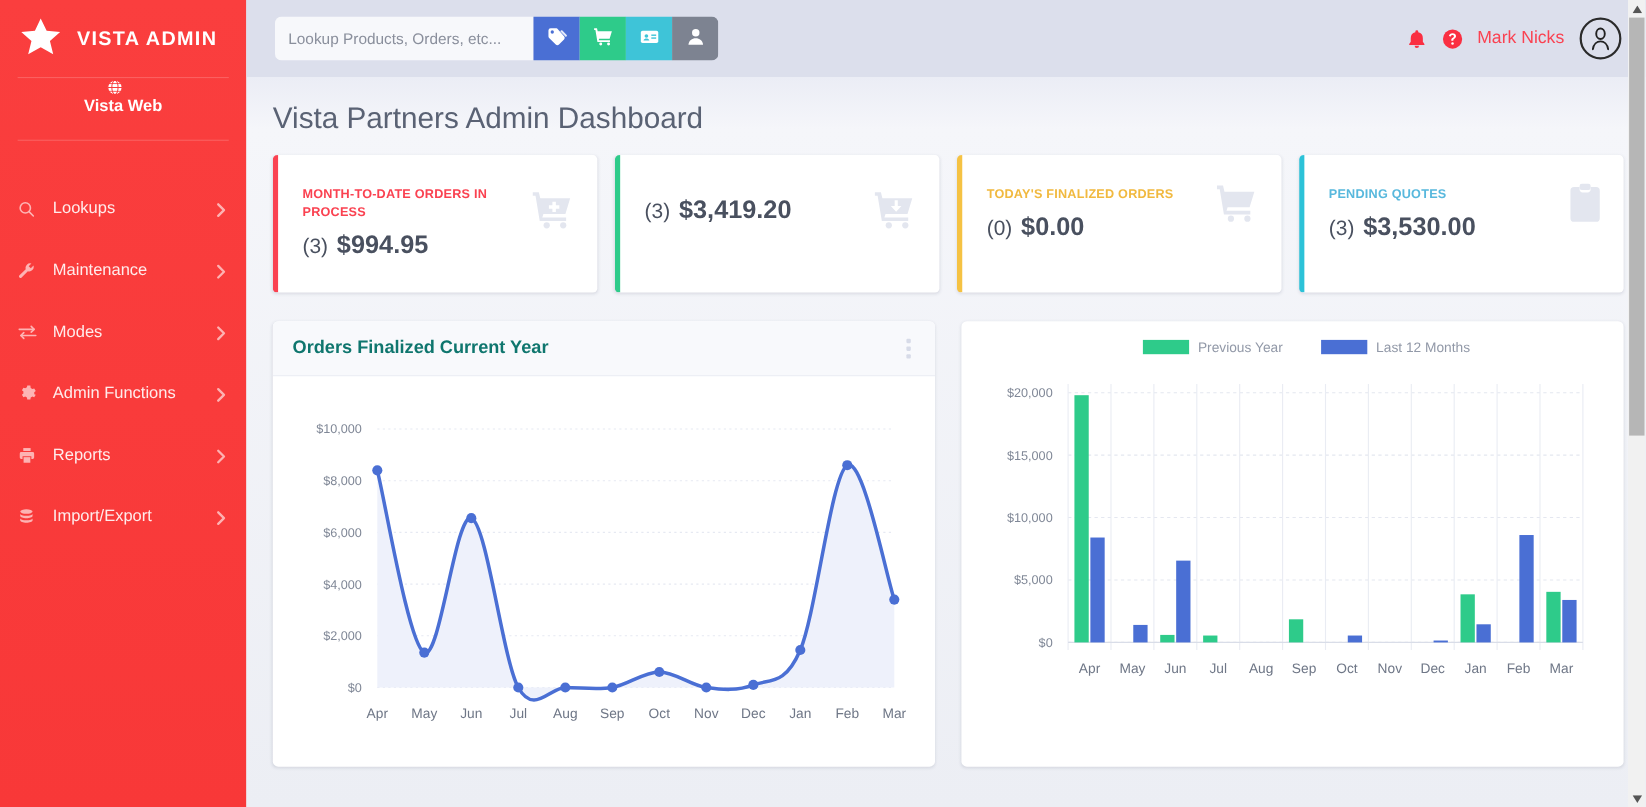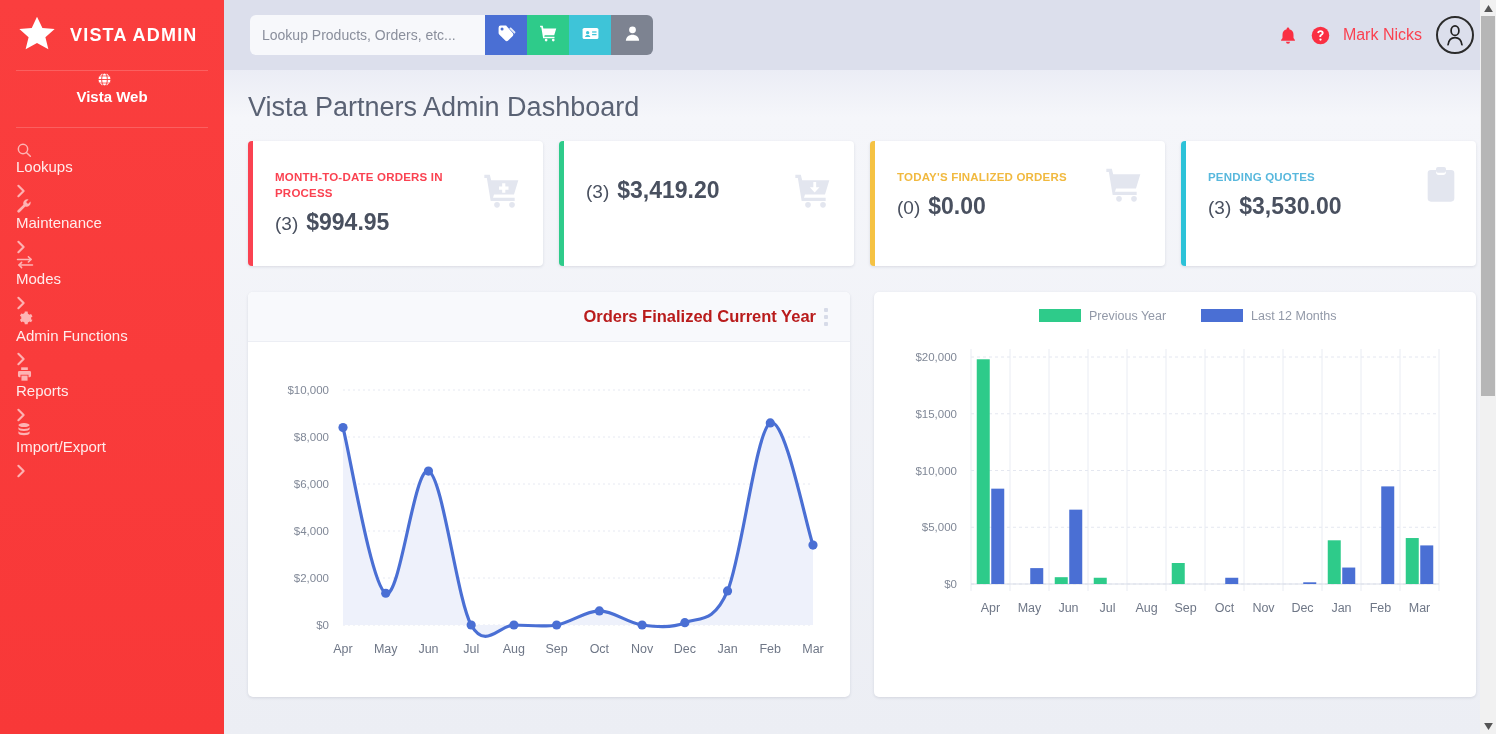--- a/index.html
+++ b/index.html
@@ -25,22 +25,22 @@
     margin-left: 12px; color: #fff;
   }
   .side-divider { height: 1px; background: rgba(255,255,255,.18); margin: 0 16px; }
   .side-active {
     display: flex; align-items: center; height: 56px; padding: 0 16px;
     font-size: 15px; font-weight: bold; color:#fff; cursor: pointer; flex-direction: column;
   }
   .side-active .ico { width: 22px; margin-right: 10px; display:flex; }
   .nav { padding-top: 14px; }
   .nav-item {
-    display: flex; align-items: flex-start; height: 56px; padding: 0 18px 0 16px;
-    font-size: 15px; color: rgba(255,255,255,.90); cursor: pointer; flex-direction: column;
+    display: flex; align-items: flex-end; height: 56px; padding: 0 18px 0 16px;
+    font-size: 15px; color: rgba(255,255,255,.90); cursor: pointer;
   }
   .nav-item .ico { width: 22px; margin-right: 10px; display: flex; align-items:center; opacity:.78; }
   .nav-item .lbl { flex: 1 1 auto; }
   .nav-item .chev { opacity: .8; display:flex; }
 
   
   .main {
     flex: 1 1 auto; height: 734px; position: relative;
     background: linear-gradient(180deg,#dcdfee 0%,#f5f6fa 16%,#eceef4 100%);
     overflow: hidden;
@@ -85,21 +85,21 @@
   .stat .val .amt { font-weight: bold; margin-left: 8px; }
   .stat .bigicon { position: absolute; right: 18px; top: 30px; color: #e2e5ee; }
 
   
   .panels { display: flex; gap: 24px; margin-top: 26px; }
   .panel { flex: 1 1 0; background:#fff; border-radius: 5px; box-shadow: 0 1px 3px rgba(40,50,80,.13); overflow:hidden; }
   .panel-head {
     height: 50px; display:flex; align-items:center; padding: 0 14px 0 18px;
     background: #f8f9fc; border-bottom: 1px solid #eceef4;
   }
-  .panel-title { font-size: 16.5px; color: #b91c1c; font-weight: bold; flex: 1 1 auto; text-align: right; }
+  .panel-title { font-size: 16.5px; color: #0f766e; font-weight: bold; flex: 1 1 auto; }
   .kebab { display:flex; flex-direction:column; gap:3px; padding: 6px 8px; cursor: pointer; }
   .kebab i { width: 4px; height: 4px; border-radius: 1px; background: #d7dbe8; display:block; }
   .panel-body { height: 355px; position: relative; }
 
   .axlab { font-size: 11.5px; fill: #808897; font-family: "Liberation Sans", sans-serif; }
   .catlab { font-size: 12.5px; fill: #6f7787; font-family: "Liberation Sans", sans-serif; }
   .leg { font-size: 12.5px; fill: #9299a8; font-family: "Liberation Sans", sans-serif; }
 
   
   .vscroll { position:absolute; right:0; top:0; width:16px; height:734px; background:#f1f1f1; z-index: 5; }

